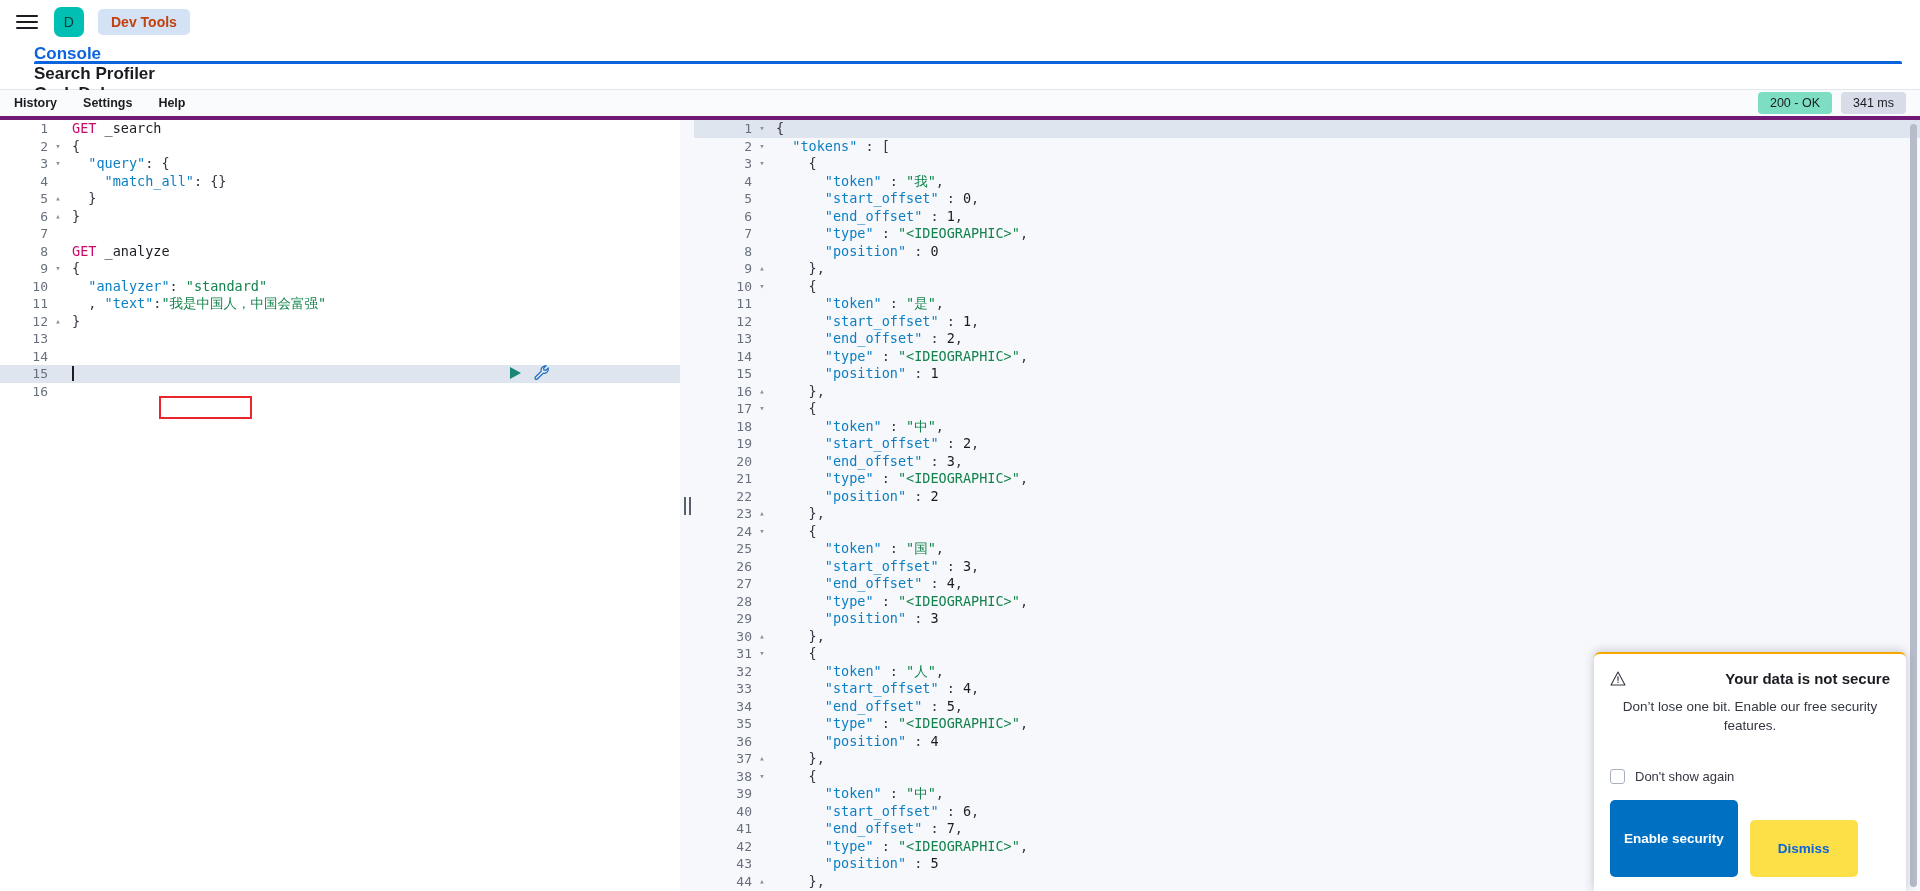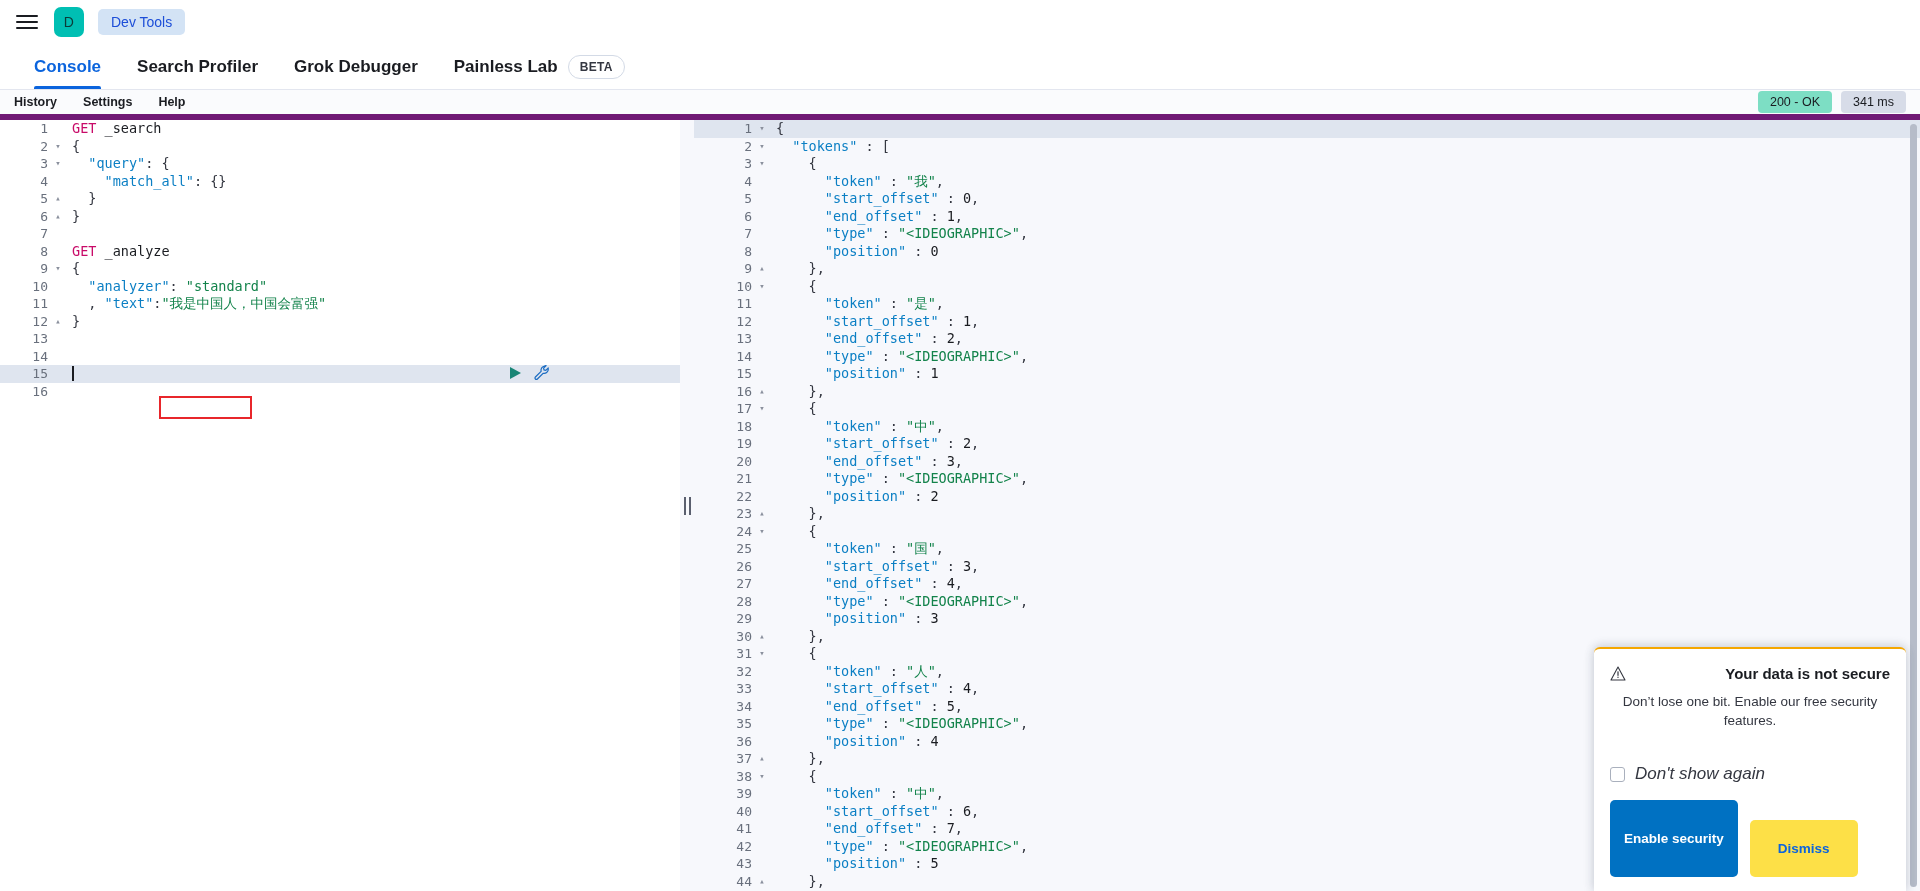--- a/index.html
+++ b/index.html
@@ -27,33 +27,34 @@
   }
   .hamburger span { display: block; height: 2px; background: #1a1c21; border-radius: 1px; }
   .avatar {
     width: 30px; height: 30px; border-radius: 7px;
     background: #00BFB3; color: #0b3b38;
     display: flex; align-items: center; justify-content: center;
     font-size: 14px; font-weight: 500; letter-spacing: .2px;
     cursor: pointer;
   }
   .breadcrumb-chip {
-    background: #d3e3f5; color: #1d4ed8;
-    font-size: 14px; font-weight: 400;
+    background: #d3e3f5; color: #c2410c;
+    font-size: 14px; font-weight: 700;
     padding: 5px 13px; border-radius: 5px;
     cursor: pointer;
   }
 
   
   #tabs-bar {
     height: 46px;
     background: #ffffff;
     display: flex; align-items: stretch;
     padding-left: 16px;
     border-bottom: 1px solid #e3e6ef;
+    flex-direction: column;
   }
   .tab {
     display: flex; align-items: center; gap: 10px;
     padding: 0 18px;
     font-size: 17px; font-weight: bold;
     color: #1a1c21; cursor: pointer;
     position: relative;
     white-space: nowrap;
   }
   .tab.active { color: #0b64dd; }
@@ -69,21 +70,21 @@
     background: #ffffff;
   }
 
   
   #console-toolbar {
     height: 30px;
     background: #fafbfd;
     display: flex; align-items: center;
     padding-left: 14px;
     gap: 26px;
-    border-bottom: 6px solid #701a75;
+    border-bottom: 4px solid #701a75;
     position: relative;
   }
   .toolbar-link {
     font-size: 12.5px; font-weight: bold; color: #1a1c21;
     cursor: pointer;
   }
   #status-group {
     position: absolute; right: 14px; top: 50%;
     transform: translateY(-50%);
     display: flex; gap: 9px; align-items: flex-end;
@@ -219,21 +220,21 @@
     text-align: center;
   }
   #toast-check {
     display: flex; align-items: center; gap: 10px;
     margin-bottom: 16px;
   }
   #toast-check .box {
     width: 15px; height: 15px; border: 1px solid #a9b0bd;
     border-radius: 3px; background: #fff; cursor: pointer;
   }
-  #toast-check label { font-size: 17px; color: #343741; cursor: pointer; font-style: italic; }
+  #toast-check label { font-size: 13px; color: #343741; cursor: pointer; }
   #toast-actions { display: flex; gap: 12px; }
   .btn {
     font-size: 13.5px; font-weight: bold;
     border: none; border-radius: 5px;
     padding: 6px 14px; cursor: pointer;
     font-family: "Liberation Sans", sans-serif;
   }
   .btn-primary { background: #0071c2; color: #ffffff; }
   .btn-secondary { background: #fde047; color: #0b64dd; padding: 21px 28px; margin-top: 20px; }
 </style>

